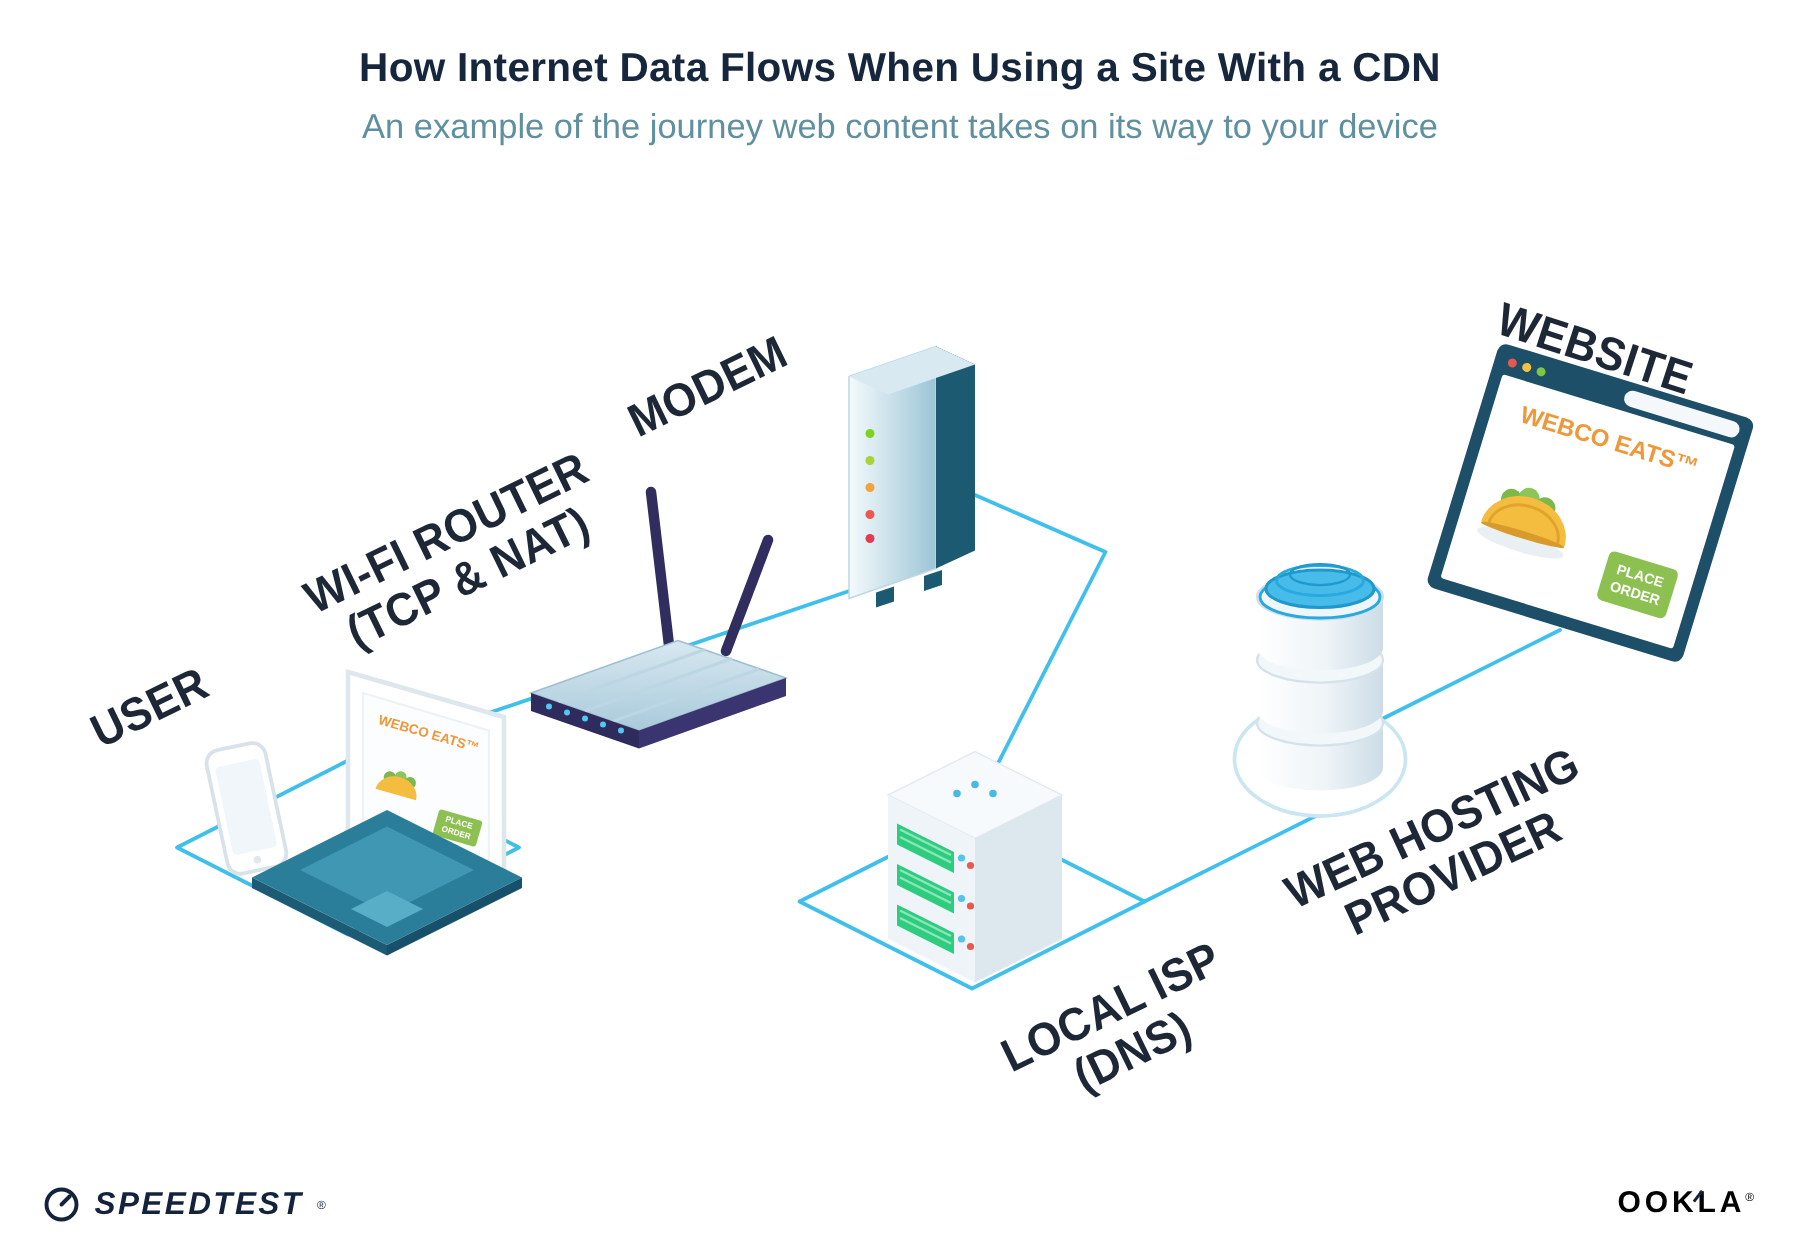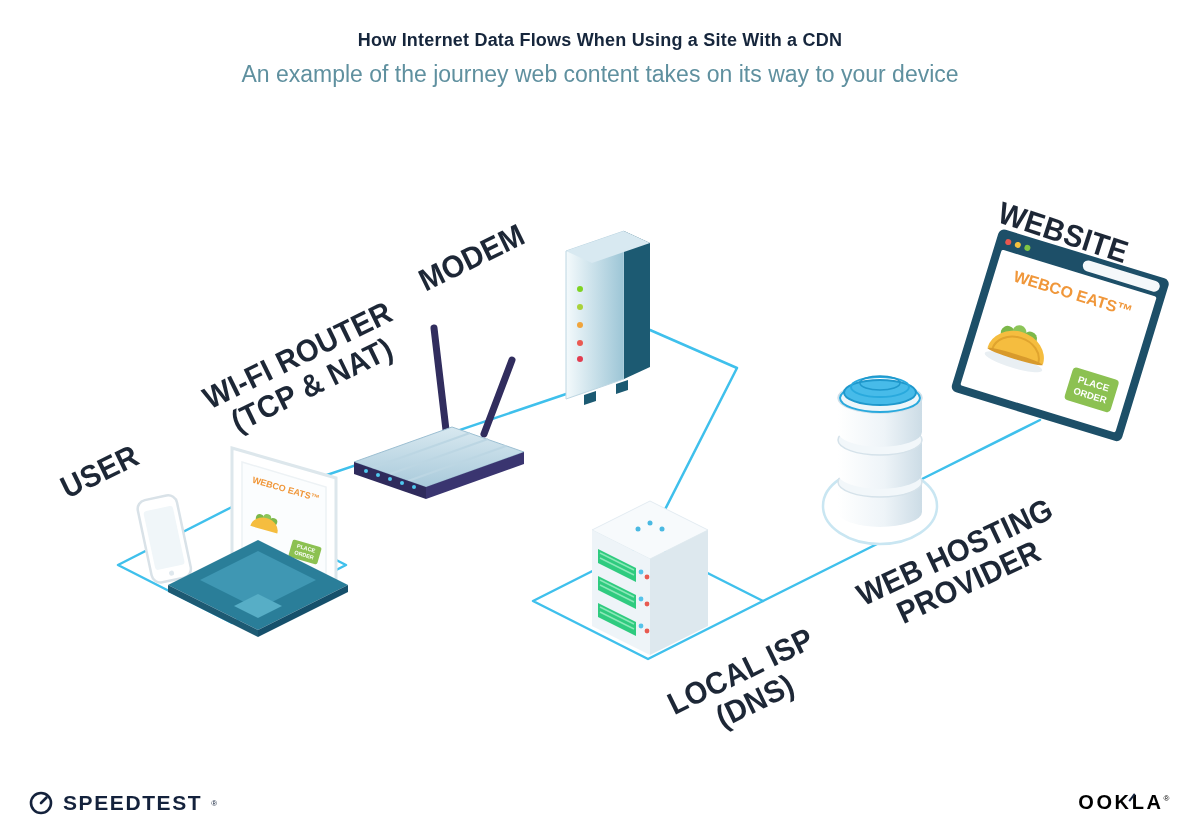--- a/index.html
+++ b/index.html
@@ -1,27 +1,27 @@
 <!DOCTYPE html>
 <html><head>
 <meta charset="utf-8">
 <style>
   html,body{margin:0;padding:0;}
   body{width:1200px;height:836px;background:#ffffff;font-family:"Liberation Sans",sans-serif;overflow:hidden;}
   .stage{position:relative;width:1200px;height:836px;background:#ffffff;}
   .header{position:absolute;top:30px;left:0;width:100%;text-align:center;}
-  .header h1{margin:0 0 10px 0;font-size:18px;font-weight:700;color:#16263c;letter-spacing:.2px;}
+  .header h1{margin:0 0 10px 0;font-size:27px;font-weight:700;color:#16263c;letter-spacing:.2px;}
   .header h2{margin:0;font-size:23px;font-weight:400;color:#5f909f;}
   svg.diagram{position:absolute;left:0;top:0;}
   .node-label{position:absolute;font-weight:700;color:#1d2736;font-size:31px;line-height:1.05;text-align:center;letter-spacing:.3px;white-space:nowrap;}
   .rot-l{transform:rotate(-26deg) scaleX(.94);}
   .rot-l25{transform:rotate(-25deg) scaleX(.94);}
   .rot-r{transform:rotate(18deg) scaleX(.94);}
   .footer-left{position:absolute;left:28px;bottom:20px;display:flex;align-items:center;gap:9px;}
-  .footer-left .st-text{font-size:21px;font-weight:800;letter-spacing:1.6px;color:#14223c;}
+  .footer-left .st-text{font-size:21px;font-weight:800;letter-spacing:1.6px;color:#14223c;font-style:italic;}
   .footer-left sup{font-size:8px;font-weight:400;color:#14223c;}
   .footer-right{position:absolute;right:28px;bottom:22px;font-size:20px;font-weight:600;letter-spacing:2.6px;color:#000000;}
   .footer-right .needle{position:absolute;left:56%;top:2px;width:2px;height:9px;background:#14223c;transform:rotate(38deg);}
   .footer-right sup{font-size:8px;font-weight:400;}
 </style>
 </head>
 <body>
 
 <div class="stage">
 

